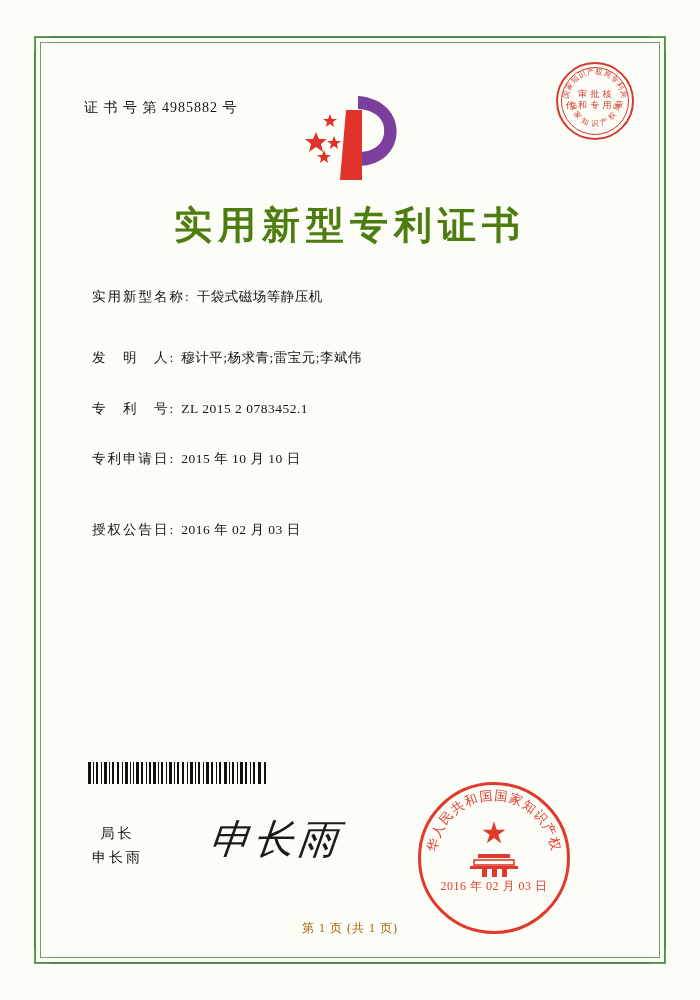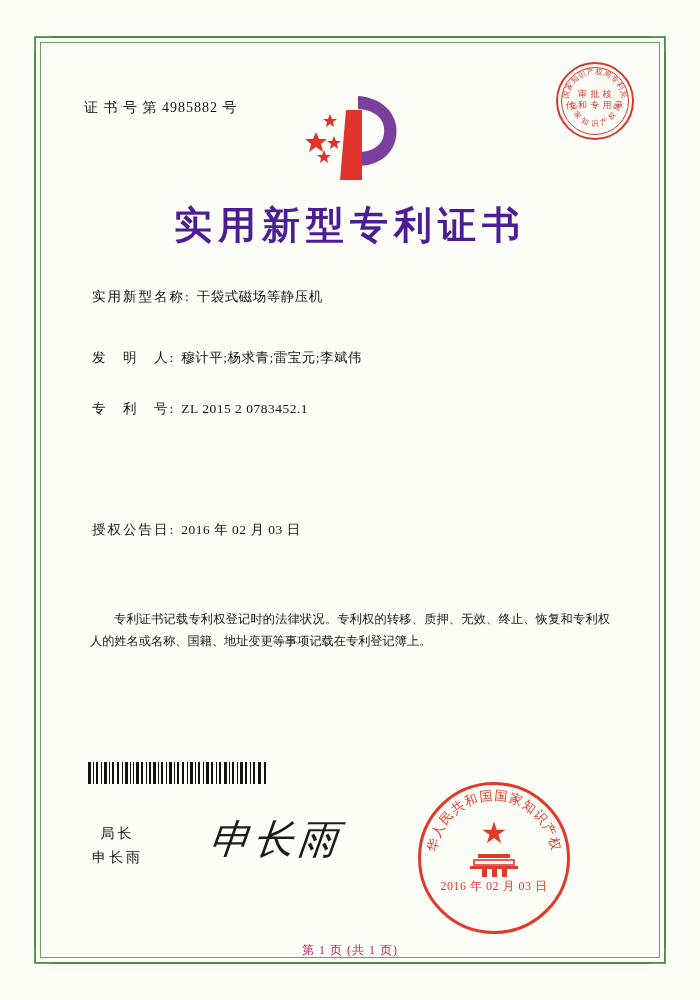--- a/index.html
+++ b/index.html
@@ -111,21 +111,21 @@
   
   .main-title {
     position: absolute;
     left: 0;
     right: 0;
     top: 200px;
     text-align: center;
     font-size: 38px;
     font-weight: bold;
     letter-spacing: 6px;
-    color: #4c1d95;
+    color: #4d7c0f;
     font-family: "Liberation Serif", "DejaVu Serif", serif;
   }
 
   
   .field {
     position: absolute;
     left: 92px;
     font-size: 13.5px;
     color: #141414;
     letter-spacing: 0.5px;
@@ -243,23 +243,22 @@
     transform: skewX(-6deg);
   }
 
   
   .footer {
     position: absolute;
     left: 0; right: 0;
     top: 920px;
     text-align: center;
     font-size: 12px;
-    color: #be185d;
+    color: #a16207;
     letter-spacing: 1px;
-    margin-top: 22px;
   }
 </style>
 </head>
 <body>
 
 <div class="page">
 
   <div class="frame-outer"></div>
   <div class="frame-inner"></div>
   <div class="frame-corner fc-tl"></div>
@@ -305,26 +304,28 @@
 
   <div class="field f1">
     <span class="lab">实用新型名称:</span><span class="val">干袋式磁场等静压机</span>
   </div>
   <div class="field f2">
     <span class="lab">发　明　人:</span><span class="val">穆计平;杨求青;雷宝元;李斌伟</span>
   </div>
   <div class="field f3">
     <span class="lab">专　利　号:</span><span class="val">ZL 2015 2 0783452.1</span>
   </div>
+  <div class="field f4">
+    <span class="lab">专利申请日:</span><span class="val">2015 年 10 月 10 日</span>
+  </div>
   <div class="field f6">
     <span class="lab">授权公告日:</span><span class="val">2016 年 02 月 03 日</span>
   </div>
 
   <div class="body-text">
-    <p>专利证书记载专利权登记时的法律状况。专利权的转移、质押、无效、终止、恢复和专利权人的姓名或名称、国籍、地址变更等事项记载在专利登记簿上。</p>
   </div>
 
   <div class="barcode">
     <i style="left:0px;width:3px"></i>
       <i style="left:5px;width:1px"></i>
       <i style="left:8px;width:2px"></i>
     <i style="left:13px;width:1px"></i>
       <i style="left:16px;width:3px"></i>
       <i style="left:21px;width:1px"></i>
     <i style="left:24px;width:2px"></i>

